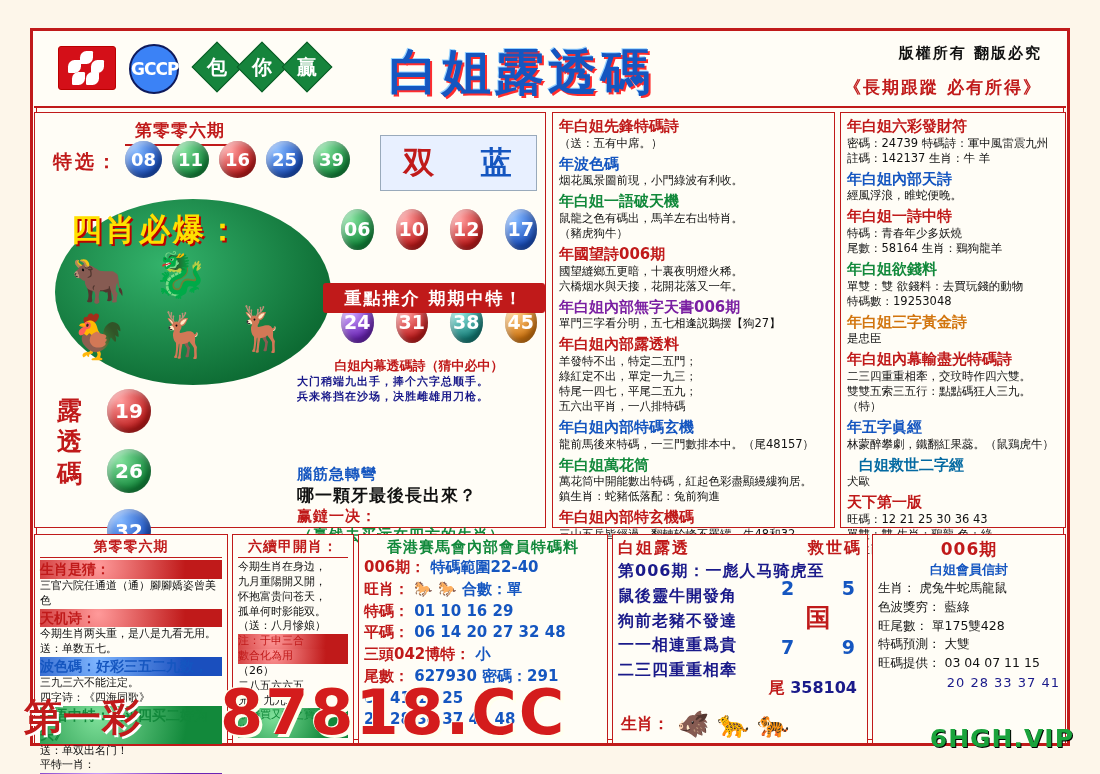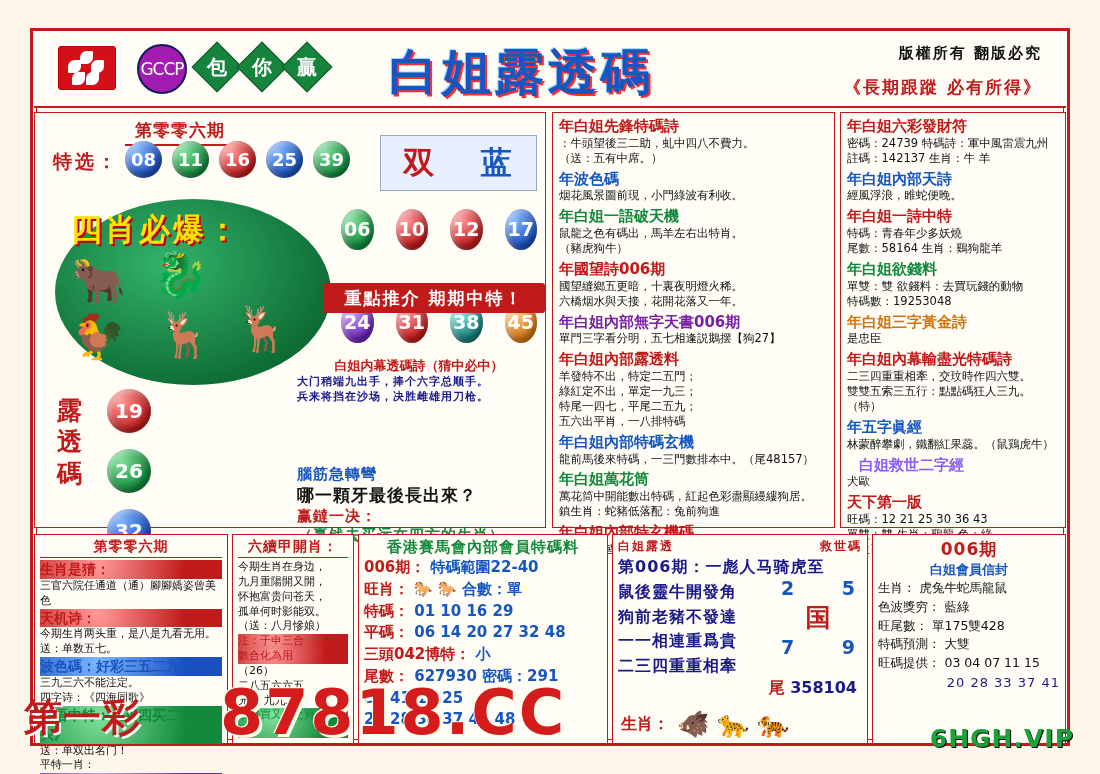--- a/index.html
+++ b/index.html
@@ -41,24 +41,23 @@
   .hk-flag .petal{
     position:absolute;width:13px;height:13px;background:#fff;border-radius:50% 10% 50% 10%;
   }
   .hk-flag .p1{left:21px;top:4px;}
   .hk-flag .p2{left:32px;top:13px;}
   .hk-flag .p3{left:27px;top:25px;}
   .hk-flag .p4{left:13px;top:25px;}
   .hk-flag .p5{left:9px;top:13px;}
   .logo-circle{
     position:absolute;left:95px;top:12px;width:46px;height:46px;border-radius:50%;
-    background:#a21caf;border:2px solid #0e1a5c;
-    color:#fff;font-size:17px;font-weight:normal;text-align:center;line-height:46px;
+    background:#3b82f6;border:2px solid #0e1a5c;
+    color:#fff;font-size:17px;font-weight:bold;text-align:center;line-height:46px;
     letter-spacing:-1px;
-    margin-left:8px;
   }
   .diamond{
     position:absolute;top:17px;width:34px;height:34px;
     background:#16843c;transform:rotate(45deg);
     border:1px solid #0b5c27;
   }
   .diamond span{
     display:block;transform:rotate(-45deg);
     color:#fff;font-size:20px;font-weight:bold;
     text-align:center;line-height:34px;
@@ -200,21 +199,21 @@
     margin:0;font-size:15px;font-weight:bold;letter-spacing:0px;line-height:1.25;
   }
   .blk p{
     margin:0;font-size:11.5px;line-height:1.3;color:#111;letter-spacing:0px;
   }
   .t-red{color:#c01a1a;}
   .t-blue{color:#1556c0;}
   .t-green{color:#12893b;}
   .t-purple{color:#7a1fa2;}
   .t-orange{color:#d2750e;}
-  .t-black{color:#8b5cf6;padding-left:12px;}
+  .t-black{color:#0369a1;padding-left:12px;}
 
   
   .bottom{
     position:absolute;left:34px;top:534px;width:1032px;height:210px;
   }
   .bcol{
     position:absolute;top:0;height:210px;
     background:#fffdf6;border:1px solid #c01a1a;box-sizing:border-box;
     padding:3px 5px;
   }
@@ -233,21 +232,21 @@
   .b-line.blue{color:#1556c0;}
   .b-line.red{color:#c01a1a;}
   .b-line.green{color:#12893b;}
   .b-line.purple{color:#7a1fa2;}
 
   .b3-title{
     font-size:15px;font-weight:bold;color:#12893b;text-align:center;letter-spacing:1px;
   }
   .b3 .kv{font-size:15px;color:#c01a1a;font-weight:bold;line-height:1.45;}
   .b3 .kv .v{color:#1556c0;}
-  .b4-head{display:flex;justify-content:space-between;font-size:12px;font-weight:bold;color:#c01a1a;letter-spacing:2px;}
+  .b4-head{display:flex;justify-content:space-between;font-size:16px;font-weight:bold;color:#c01a1a;letter-spacing:2px;}
   .b4-main{font-size:16px;font-weight:bold;color:#1a1a8a;line-height:1.55;letter-spacing:1px;}
   .b4-num{
     position:absolute;right:12px;top:42px;width:74px;text-align:center;
     color:#1556c0;font-weight:bold;
   }
   .b4-num .nr{display:flex;justify-content:space-between;font-size:19px;}
   .b4-num .mid{font-size:25px;color:#c01a1a;margin:2px 0;}
   .b5-title{font-size:17px;font-weight:bold;color:#c01a1a;text-align:center;letter-spacing:1px;}
   .b5-sub{font-size:13px;color:#1556c0;text-align:center;font-weight:bold;}
   .b5-line{font-size:12.5px;color:#111;line-height:1.5;}
@@ -377,21 +376,20 @@
         <span class="ball teal">35</span>
         <span class="ball purple">42</span>
         <span class="ball red">49</span>
       </div>
     </div>
   </div>
 
   <div class="col-mid">
     <div class="blk">
         <h4 class="t-red">年白姐先鋒特碼詩</h4>
-      <p>：牛頭望後三二助，虬中四八不費力。</p>
       <p>（送：五有中席。）</p>
       </div>
     <div class="blk">
         <h4 class="t-blue">年波色碼</h4>
       <p>烟花風景圖前現，小門綠波有利收。</p>
       </div>
     <div class="blk">
         <h4 class="t-green">年白姐一語破天機</h4>
       <p>鼠龍之色有碼出，馬羊左右出特肖。</p>
       <p>（豬虎狗牛）</p>

